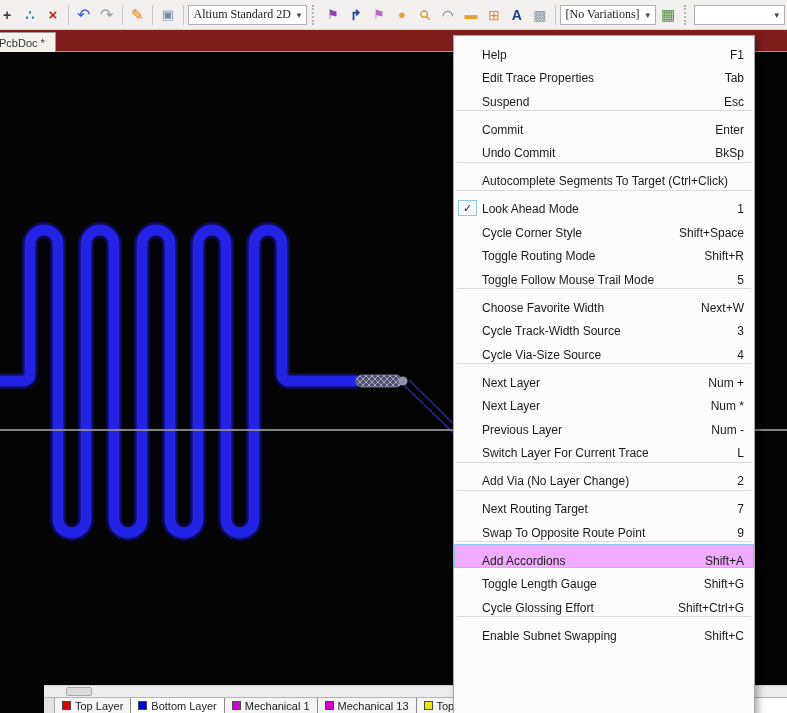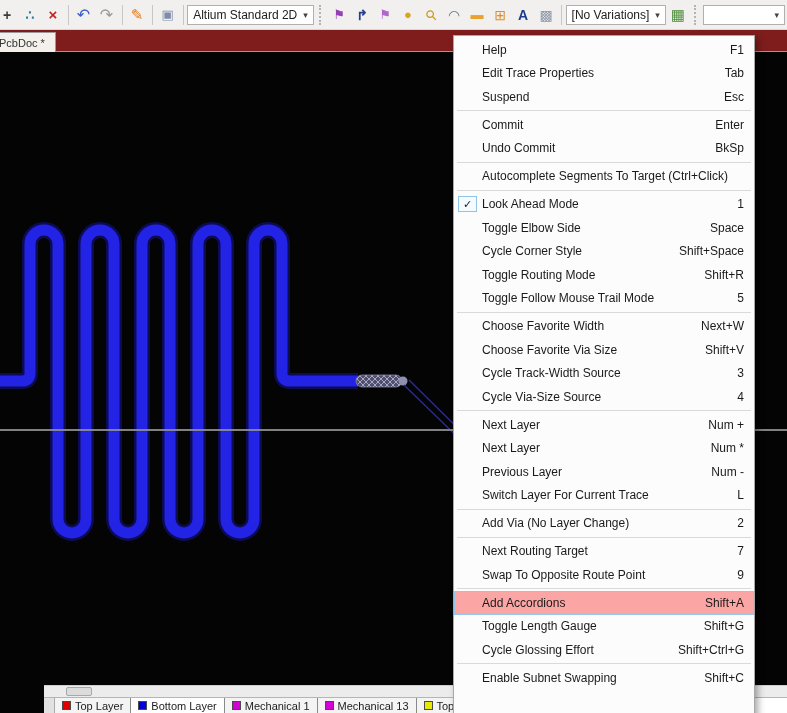--- a/index.html
+++ b/index.html
@@ -9,21 +9,21 @@
   
   .toolbar{position:absolute;left:0;top:0;width:787px;height:30px;background:#f1f0ee;
            border-bottom:1px solid #d8d6d2;display:flex;align-items:center;gap:1px;
            padding:0 2px;box-sizing:border-box;z-index:6;}
   .tbtn{min-width:22px;height:22px;display:flex;align-items:center;justify-content:center;
         font-size:14px;cursor:default;}
   .tsep{width:1px;height:20px;background:#c9c7c3;margin:0 3px;}
   .thandle{width:4px;height:20px;border-left:2px dotted #b5b3af;margin:0 4px;}
   .combo{height:20px;background:#fff;border:1px solid #b2b0ac;display:flex;align-items:center;
          font-size:12px;padding:0 5px;gap:6px;color:#222;box-sizing:border-box;}
-  .combo .cval{flex:1;white-space:nowrap;overflow:hidden;}
+  .combo .cval{flex:1;white-space:nowrap;overflow:hidden;font-family:Liberation Serif, serif;}
   .combo .arrow{font-size:9px;color:#444;}
   .combo-view{width:132px;}
   .combo-var{width:116px;}
   .combo-empty{width:138px;}
   .ic-plus{color:#3a3a3a;margin-left:-6px;font-weight:bold;}
   .ic-snap{color:#2f7f9f;font-weight:bold;}
   .ic-clear{color:#c32222;font-weight:bold;font-size:15px;}
   .ic-undo{color:#3a5fcd;font-size:16px;}
   .ic-redo{color:#9b9b9b;font-size:16px;}
   .ic-pencil{color:#e07818;font-size:15px;}
@@ -47,29 +47,29 @@
           border:1px solid #9a9a9a;border-bottom:none;font-size:11px;display:flex;
           align-items:center;color:#333;white-space:nowrap;}
 
   
   .canvas{position:absolute;left:0;top:52px;width:787px;height:633px;background:#040404;z-index:1;}
 
   
   .menu{position:absolute;left:453px;top:35px;width:302px;height:700px;background:#fcfcfc;
         border:1px solid #a8a8a8;box-shadow:3px 3px 7px rgba(0,0,0,.35);padding:2px 0;
         box-sizing:border-box;z-index:20;font-size:12px;color:#1a1a1a;}
-  .menu-item{display:flex;align-items:center;height:23.5px;padding:0 10px 0 4px;
+  .menu-item{display:flex;align-items:flex-end;height:23.5px;padding:0 10px 0 4px;
              box-sizing:border-box;cursor:default;}
   .menu-item .check{width:19px;height:16px;margin-right:5px;display:flex;align-items:center;
              justify-content:center;font-size:11px;visibility:hidden;flex:none;}
   .menu-item.checked .check{visibility:visible;background:#f4fbff;border:1px solid #90c3e4;
              color:#1a1a1a;box-sizing:border-box;}
   .mi-label{flex:1;white-space:nowrap;overflow:hidden;}
   .mi-shortcut{margin-left:12px;white-space:nowrap;}
-  .menu-item.highlighted{background:#fca5a5;box-shadow:inset 0 0 0 1px #94c8ea;}
+  .menu-item.highlighted{background:#f0abfc;box-shadow:inset 0 0 0 1px #94c8ea;}
   .menu-item.sep-after{position:relative;margin-bottom:4.5px;}
   .menu-item.sep-after::after{content:"";position:absolute;left:3px;right:3px;bottom:-2.5px;
              height:1px;background:#dadada;}
 
   
   .bottombar{position:absolute;left:0;top:685px;width:787px;height:28px;z-index:4;padding-left:44px;}
   .scrollstrip{height:12px;background:#ececec;border-top:1px solid #cfcfcf;position:relative;box-sizing:border-box;}
   .scroll-thumb{position:absolute;left:22px;top:1px;width:26px;height:9px;background:#dcdcdc;
                 border:1px solid #a8a8a8;border-radius:2px;box-sizing:border-box;}
   .layertabs{height:16px;display:flex;align-items:stretch;background:#ffffff;
@@ -239,25 +239,20 @@
         <span class="mi-label">Autocomplete Segments To Target (Ctrl+Click)</span>
         <span class="mi-shortcut"></span>
       </div>
 
       <div class="menu-item checked">
         <span class="check">✓</span>
         <span class="mi-label">Look Ahead Mode</span>
         <span class="mi-shortcut">1</span>
       </div>
 
-      <div class="menu-item">
-        <span class="check">✓</span>
-        <span class="mi-label">Toggle Elbow Side</span>
-        <span class="mi-shortcut">Space</span>
-      </div>
 
       <div class="menu-item">
         <span class="check">✓</span>
         <span class="mi-label">Cycle Corner Style</span>
         <span class="mi-shortcut">Shift+Space</span>
       </div>
 
       <div class="menu-item">
         <span class="check">✓</span>
         <span class="mi-label">Toggle Routing Mode</span>
@@ -269,25 +264,20 @@
         <span class="mi-label">Toggle Follow Mouse Trail Mode</span>
         <span class="mi-shortcut">5</span>
       </div>
 
       <div class="menu-item">
         <span class="check">✓</span>
         <span class="mi-label">Choose Favorite Width</span>
         <span class="mi-shortcut">Next+W</span>
       </div>
 
-      <div class="menu-item">
-        <span class="check">✓</span>
-        <span class="mi-label">Choose Favorite Via Size</span>
-        <span class="mi-shortcut">Shift+V</span>
-      </div>
 
       <div class="menu-item">
         <span class="check">✓</span>
         <span class="mi-label">Cycle Track-Width Source</span>
         <span class="mi-shortcut">3</span>
       </div>
 
       <div class="menu-item sep-after">
         <span class="check">✓</span>
         <span class="mi-label">Cycle Via-Size Source</span>

